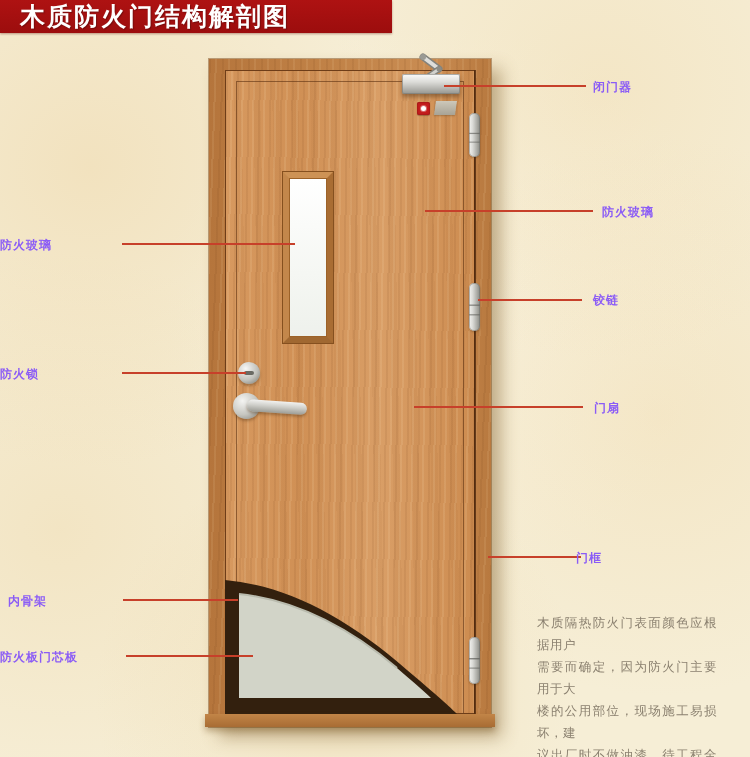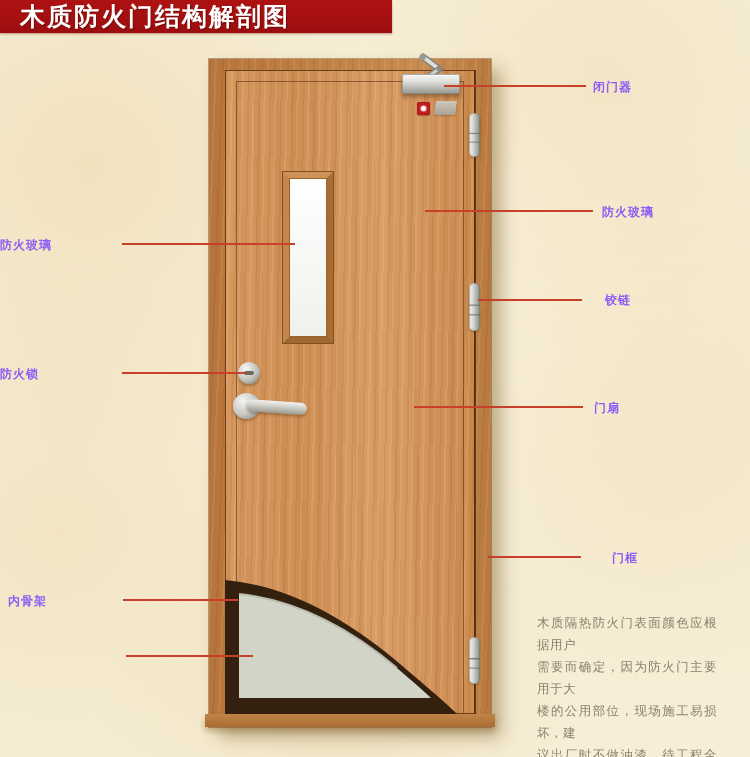--- a/index.html
+++ b/index.html
@@ -201,36 +201,37 @@
 
   <span class="lbl l" style="left:0;width:117px;top:237px;">防火玻璃</span>
   <div class="lead" style="left:122px;top:243px;width:173px;"></div>
 
   <span class="lbl l" style="left:0;width:117px;top:366px;font-family:Liberation Mono, monospace;">防火锁</span>
   <div class="lead" style="left:122px;top:372px;width:124px;"></div>
 
   <span class="lbl l" style="left:8px;width:117px;top:593px;">内骨架</span>
   <div class="lead" style="left:123px;top:599px;width:115px;"></div>
 
+  <span class="lbl l" style="left:0;width:120px;top:649px;">防火板门芯板</span>
   <div class="lead" style="left:126px;top:655px;width:127px;"></div>
 
   <div class="lead" style="left:444px;top:85px;width:142px;"></div>
   <span class="lbl r" style="left:593px;top:79px;">闭门器</span>
 
   <div class="lead" style="left:425px;top:210px;width:168px;"></div>
   <span class="lbl r" style="left:602px;top:204px;">防火玻璃</span>
 
   <div class="lead" style="left:478px;top:299px;width:104px;"></div>
-  <span class="lbl r" style="left:593px;top:292px;margin-left:12px;">铰链</span>
+  <span class="lbl r" style="left:593px;top:292px;">铰链</span>
 
   <div class="lead" style="left:414px;top:406px;width:169px;"></div>
   <span class="lbl r" style="left:594px;top:400px;">门扇</span>
 
   <div class="lead" style="left:488px;top:556px;width:93px;"></div>
-  <span class="lbl r" style="left:612px;top:550px;">门框</span>
+  <span class="lbl r" style="left:576px;top:550px;">门框</span>
 
   <div class="desc">木质隔热防火门表面颜色应根据用户
 需要而确定，因为防火门主要用于大
 楼的公用部位，现场施工易损坏，建
 议出厂时不做油漆，待工程全面快完
 工时，在现场做油漆。达到更科学化
 更人性化的服务。</div>
 </div>
 
 </body></html>

